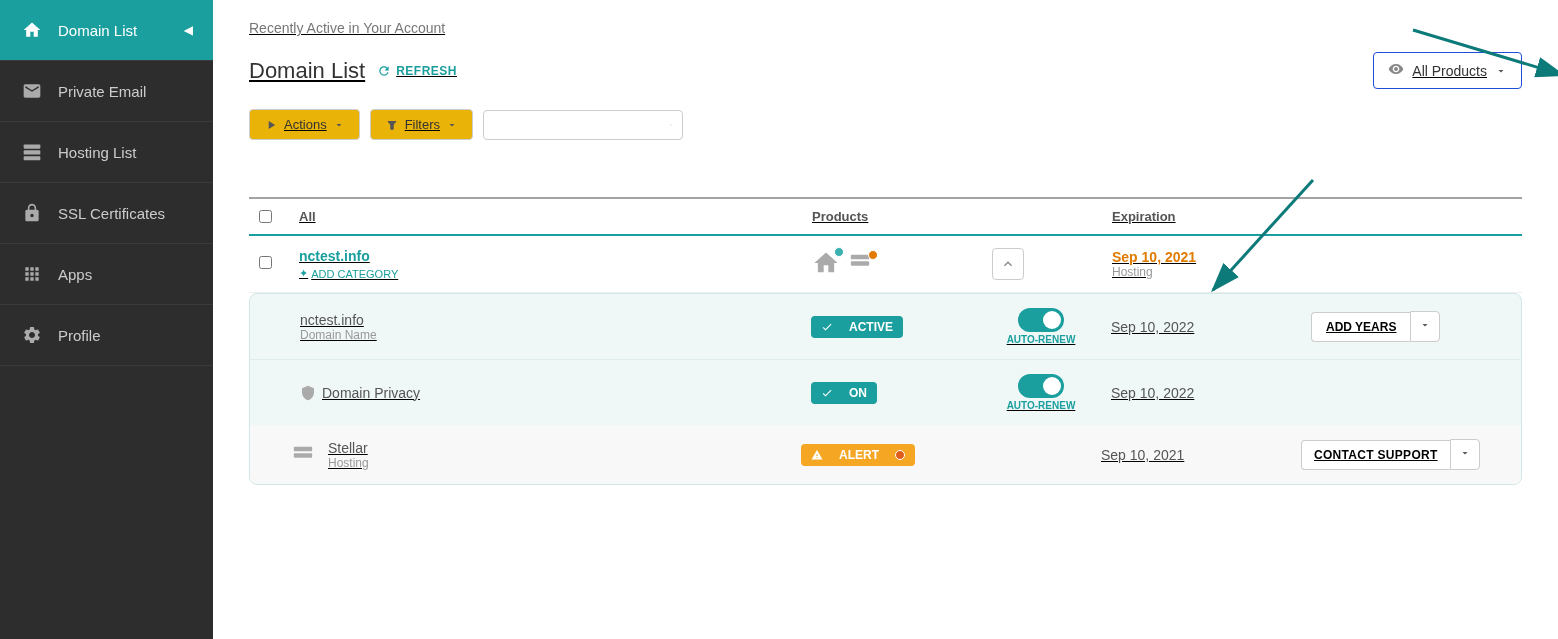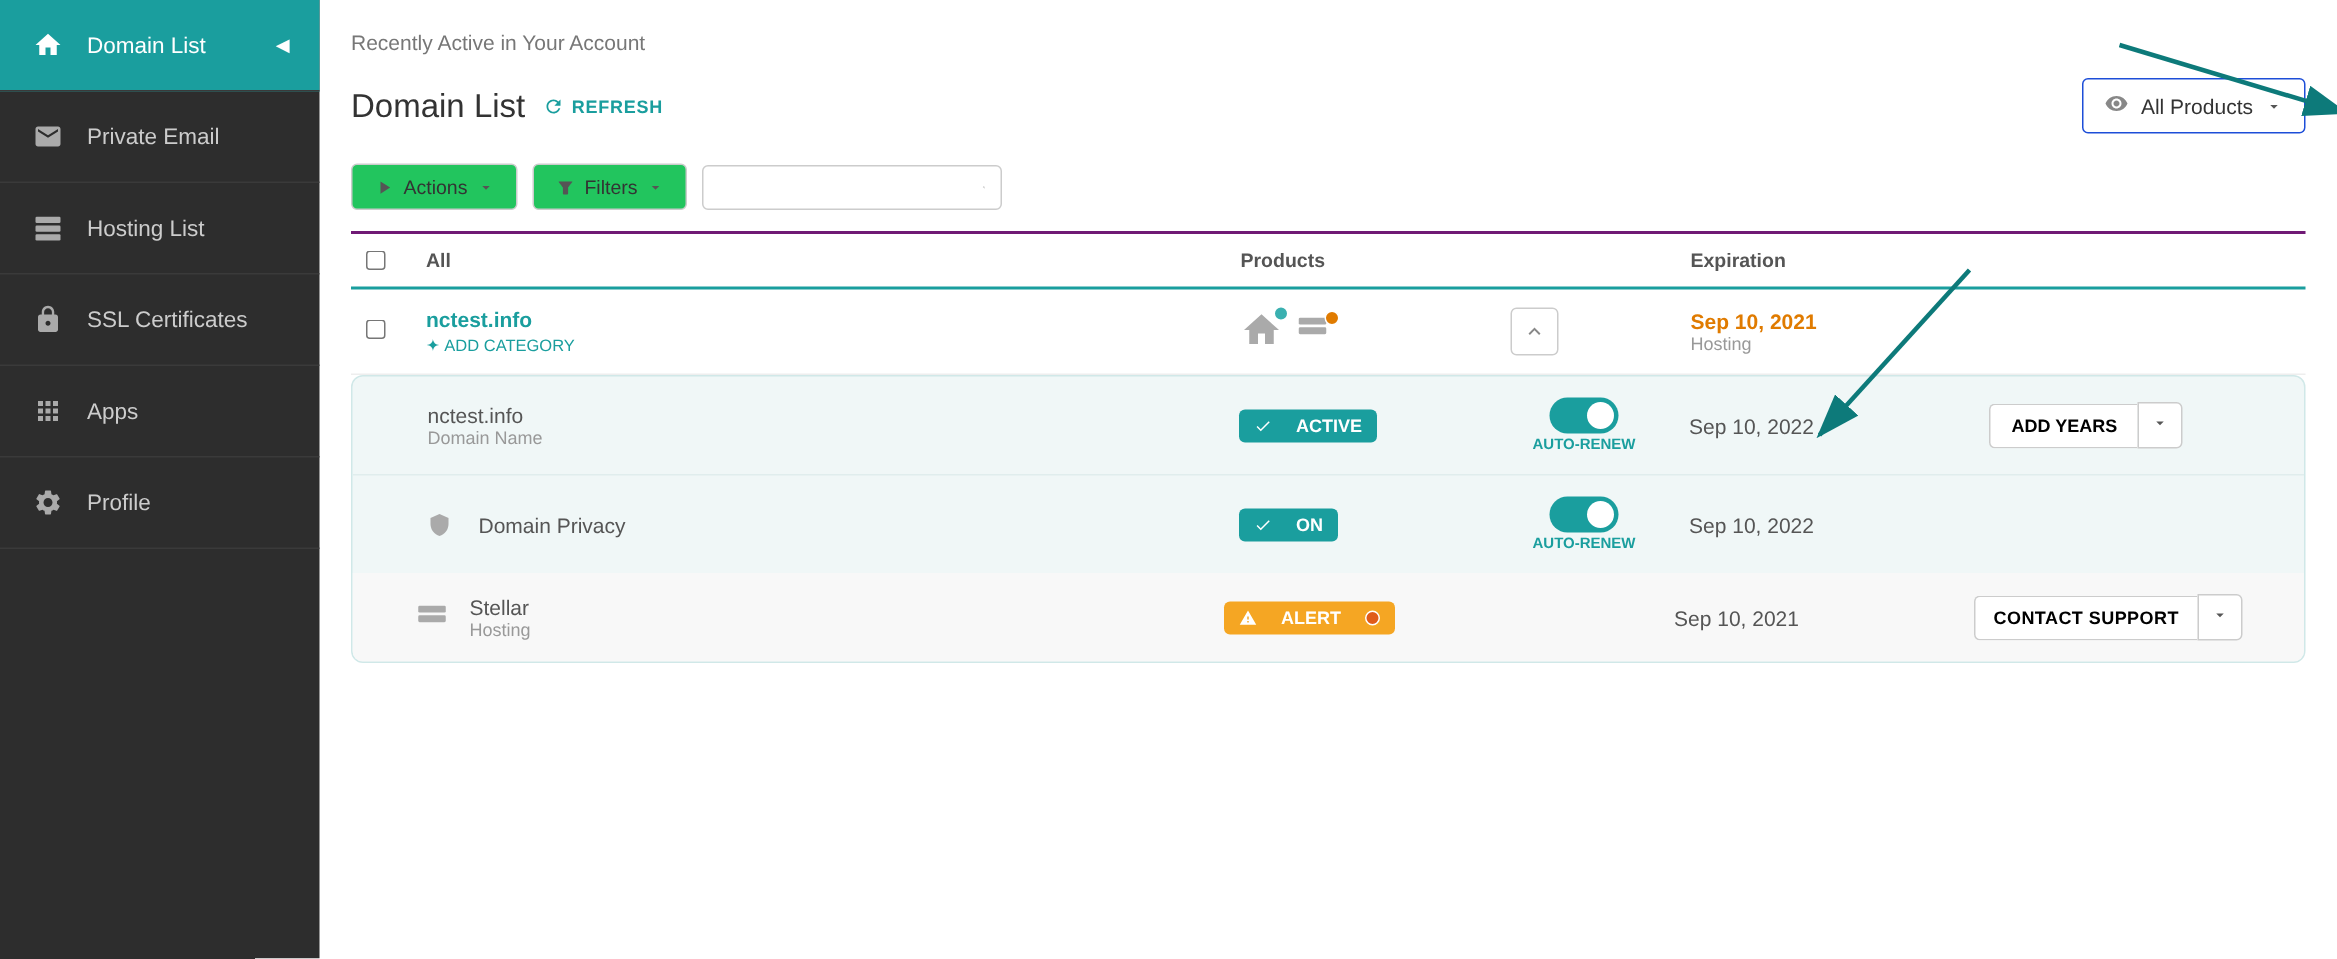--- a/index.html
+++ b/index.html
@@ -40,21 +40,22 @@
       margin-left: auto;
       font-size: 12px;
     }
 
     
     .main {
       flex: 1;
       display: flex;
       flex-direction: column;
       overflow-y: auto;
-      padding: 20px 21px;
+      padding: 20px 36px;
+      text-decoration: underline;
     }
     .recently-active {
       font-size: 14px;
       color: #777;
       margin-bottom: 16px;
     }
     .page-header {
       display: flex;
       align-items: center;
       justify-content: space-between;
@@ -106,21 +107,21 @@
       margin-bottom: 14px;
     }
     .toolbar-btn {
       display: flex;
       align-items: center;
       gap: 6px;
       border: 1px solid #ccc;
       border-radius: 4px;
       padding: 7px 14px;
       cursor: pointer;
-      background: #22c55e;
+      background: #eab308;
       font-size: 13px;
       color: #333;
     }
     .search-box {
       display: flex;
       align-items: center;
       border: 1px solid #ccc;
       border-radius: 4px;
       padding: 6px 10px;
       width: 200px;
@@ -128,26 +129,27 @@
     }
     .search-box input {
       border: none;
       outline: none;
       flex: 1;
       font-size: 13px;
     }
     .table-header {
       display: grid;
       grid-template-columns: 40px 1fr 180px 120px 200px 220px;
-      border-top: 2px solid #701a75;
+      border-top: 2px solid #a3a3a3;
       border-bottom: 2px solid #1a9e9e;
       padding: 10px 0;
       color: #555;
       font-size: 13px;
       font-weight: 600;
+      margin-top: 43px;
     }
     .table-header > div { padding: 0 10px; display: flex; align-items: center; }
 
     .domain-row {
       display: grid;
       grid-template-columns: 40px 1fr 180px 120px 200px 220px;
       padding: 12px 0;
       border-bottom: 1px solid #eee;
       align-items: center;
     }
@@ -564,21 +566,21 @@
                   <path d="M7 10l5 5 5-5z"></path>
                 </svg>
             </button>
           </div>
         </div>
       </div>
 
       <div class="expanded-row no-border">
         <div></div>
         <div>
-          <div style="display:flex;align-items:center;gap:18px;">
+          <div style="display:flex;align-items:center;gap:6px;">
             <svg width="16" height="18" viewBox="0 0 24 24" fill="#aaa">
                 <path d="M12 1L3 5v6c0 5.55 3.84 10.74 9 12 5.16-1.26 9-6.45 9-12V5l-9-4z"></path>
               </svg>
             <span class="privacy-label">Domain Privacy</span>
           </div>
         </div>
         <div>
           <span class="status-badge status-on">
             <svg width="12" height="12" viewBox="0 0 24 24" fill="white">
                 <path d="M9 16.17L4.83 12l-1.42 1.41L9 19 21 7l-1.41-1.41z"></path>

